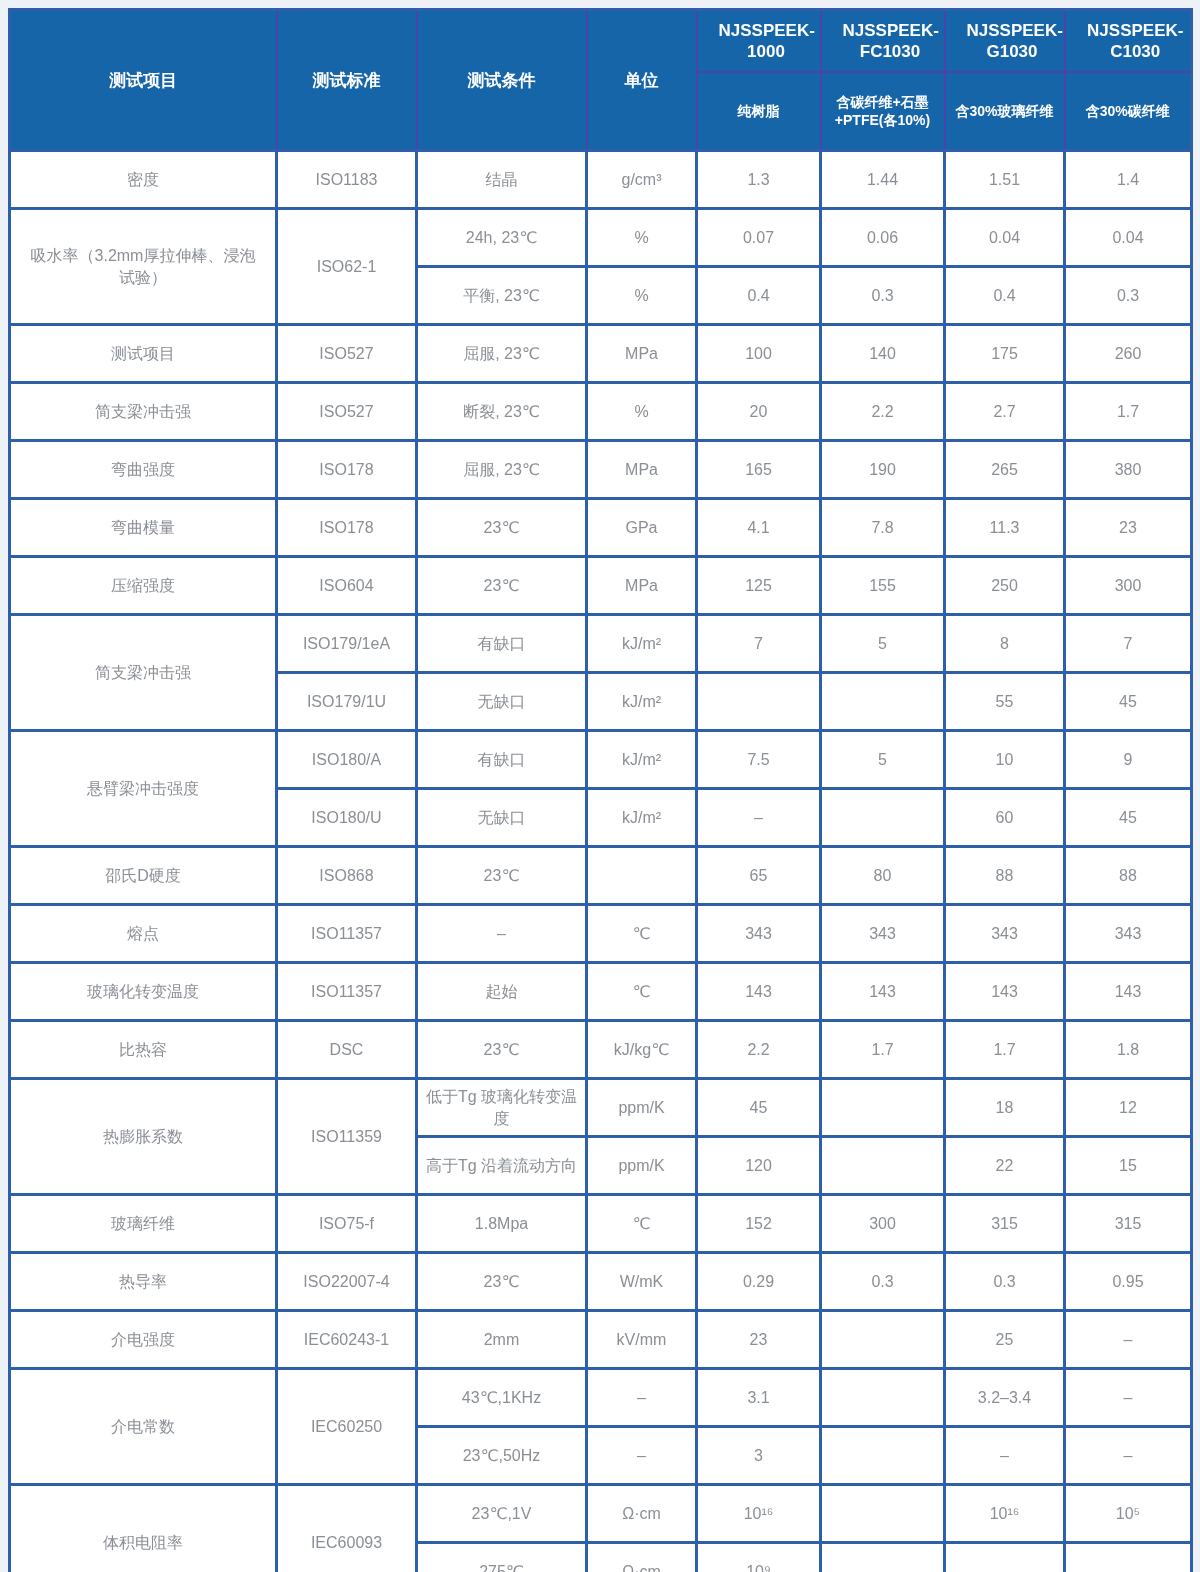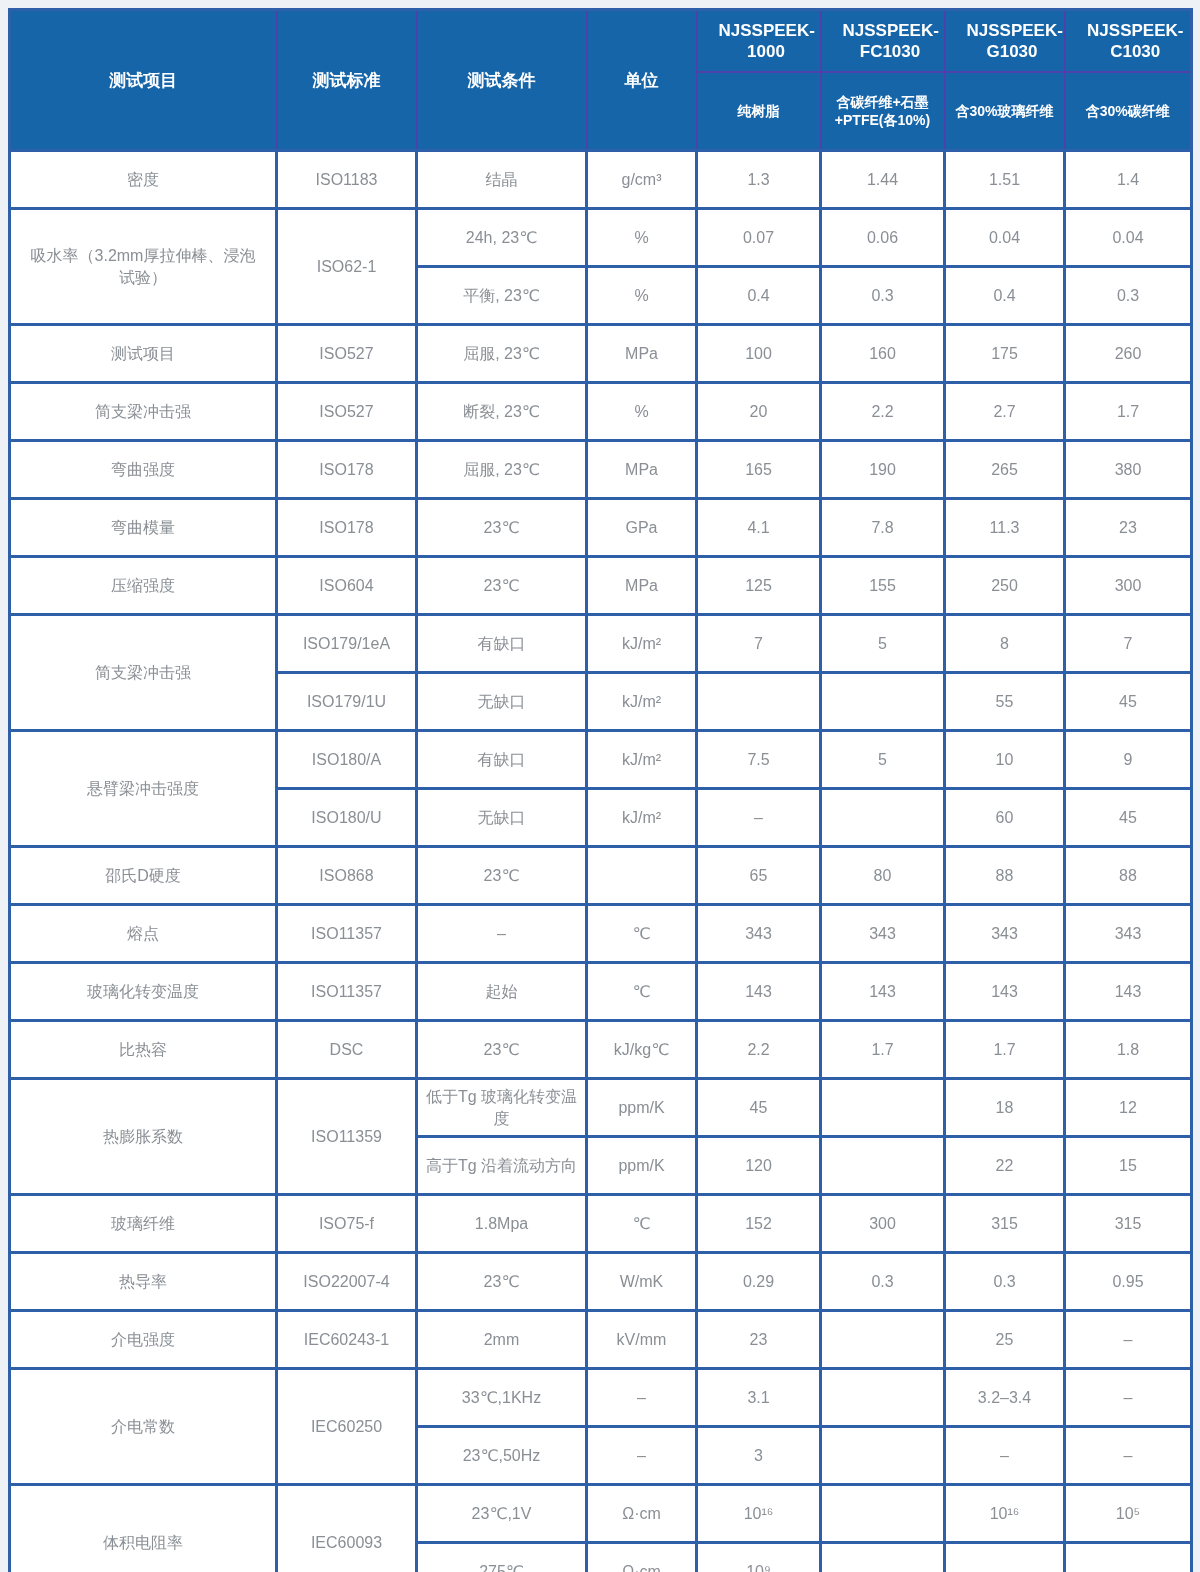--- a/index.html
+++ b/index.html
@@ -113,21 +113,21 @@
           <td>0.3</td>
           <td>0.4</td>
           <td>0.3</td>
         </tr>
         <tr>
           <td>测试项目</td>
           <td>ISO527</td>
           <td>屈服, 23℃</td>
           <td>MPa</td>
           <td>100</td>
-          <td>160</td>
+          <td>140</td>
           <td>175</td>
           <td>260</td>
         </tr>
         <tr>
           <td>简支梁冲击强</td>
           <td>ISO527</td>
           <td>断裂, 23℃</td>
           <td>%</td>
           <td>20</td>
           <td>2.2</td>
@@ -286,21 +286,21 @@
           <td>2mm</td>
           <td>kV/mm</td>
           <td>23</td>
           <td></td>
           <td>25</td>
           <td>–</td>
         </tr>
         <tr>
           <td rowspan="2">介电常数</td>
           <td rowspan="2">IEC60250</td>
-          <td>33℃,1KHz</td>
+          <td>43℃,1KHz</td>
           <td>–</td>
           <td>3.1</td>
           <td></td>
           <td>3.2–3.4</td>
           <td>–</td>
         </tr>
         <tr>
           <td>23℃,50Hz</td>
           <td>–</td>
           <td>3</td>

